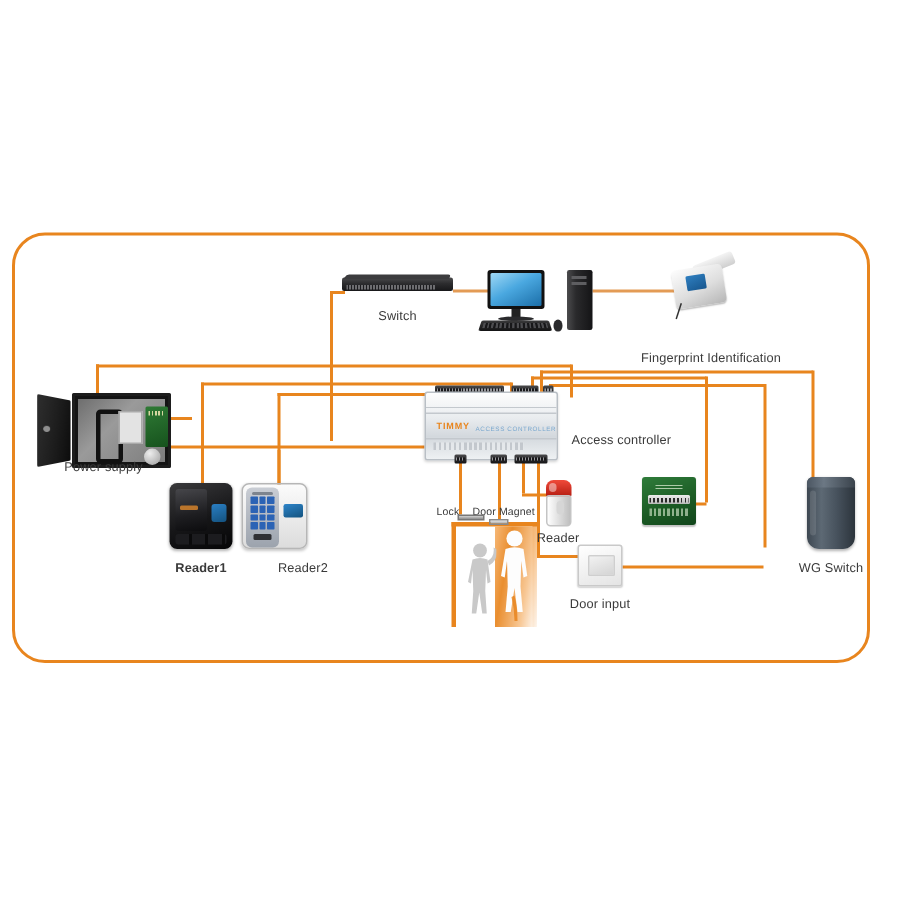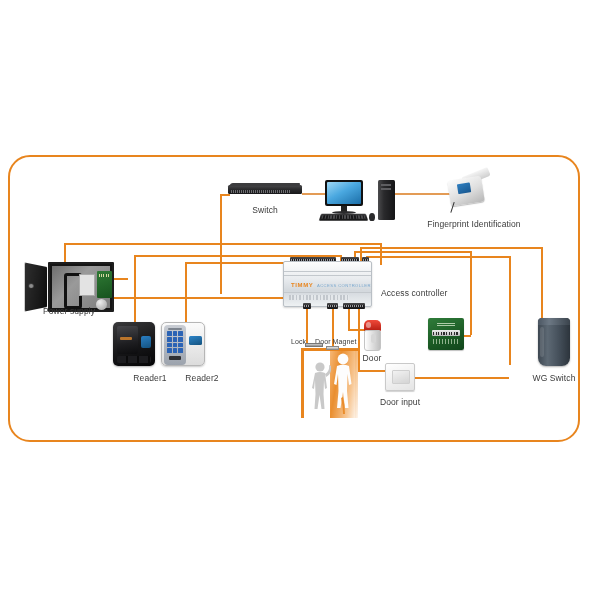--- a/index.html
+++ b/index.html
@@ -252,39 +252,39 @@
   <div id="monitor-base"></div>
   <div id="keyboard"></div>
   <div id="mouse"></div>
   <div id="pc-tower"></div>
 
   <div id="fp-lid"></div>
   <div id="fp-scanner">
       <i></i>
     </div>
   <div id="fp-cord"></div>
-  <div class="lbl c" style="left:474px;top:219px;">Fingerprint Identification</div>
+  <div class="lbl c" style="left:474px;top:233px;">Fingerprint Identification</div>
 
   <div id="ps-door"></div>
   <div id="ps-box">
     <div id="ps-inner">
       <div id="ps-coil"></div>
       <div id="ps-card"></div>
       <div id="ps-pcb"></div>
       <div id="ps-cap"></div>
     </div>
   </div>
   <div class="lbl c" style="left:69px;top:306px;">Power supply</div>
 
   <div id="reader1">
     <div id="r1-screen"></div>
     <div id="r1-fp"></div>
     <div id="r1-btns"></div>
   </div>
-  <div class="lbl c" style="left:150px;top:373px;">Reader1</div>
+  <div class="lbl c" style="left:134px;top:373px;font-weight:bold;">Reader1</div>
 
   <div id="reader2">
     <div id="r2-keypad">
       <div id="r2-top"></div>
       <div id="r2-keys">
         <span></span>
           <span></span>
           <span></span>
           <span></span>
           <span></span>
@@ -338,21 +338,21 @@
   </svg>
 
   <svg class="person" id="person-white" viewBox="0 0 24 66">
     <circle cx="11" cy="7" r="5.4" fill="#fdfdfd"></circle>
     <path d="M5 14 q6 -2.5 12 0 l2.5 18 -2.5 1 -1.5 -11 -0.5 17 1.5 17 -3.5 0 -2 -16 -2.5 16 -3.5 0 1.5 -17 -0.5 -17 -1.5 11 -2.5 -1 z" fill="#fdfdfd"></path>
     <path d="M9 46 q2 8 2 16 l2 0 q0 -9 -2 -17 z" fill="#E8851E" opacity="0.85"></path>
   </svg>
 
   <div id="alarm-top"></div>
   <div id="alarm-body"></div>
-  <div class="lbl c" style="left:372px;top:353px;">Door</div>
+  <div class="lbl c" style="left:372px;top:353px;">Reader</div>
 
   <div id="pcb">
     <div id="pcb-txt"></div>
     <div id="pcb-hdr"></div>
     <div id="pcb-strip"></div>
   </div>
 
   <div id="exitbtn">
       <i></i>
     </div>

